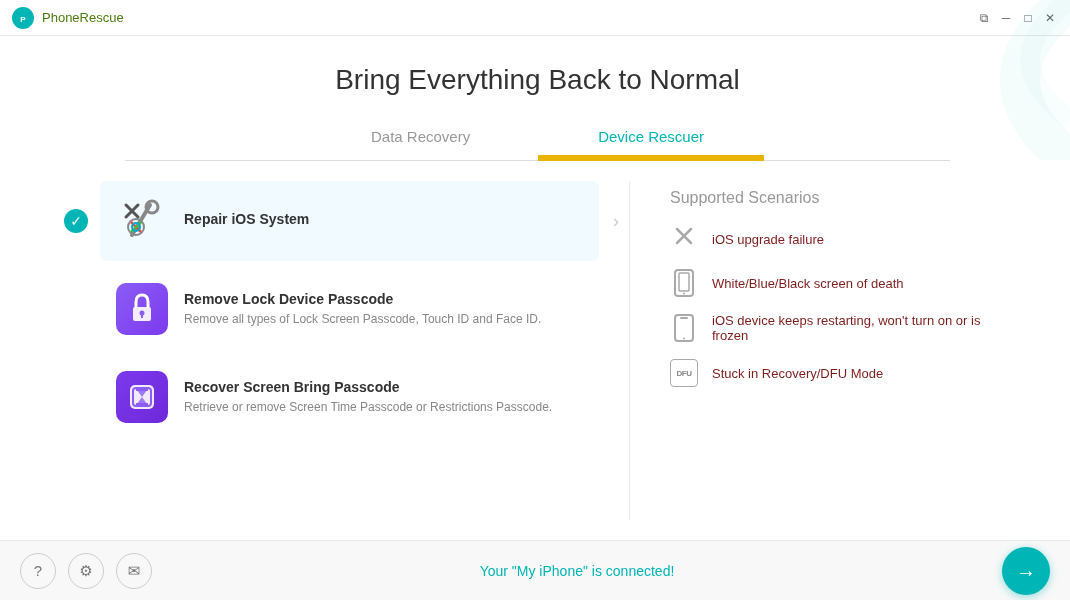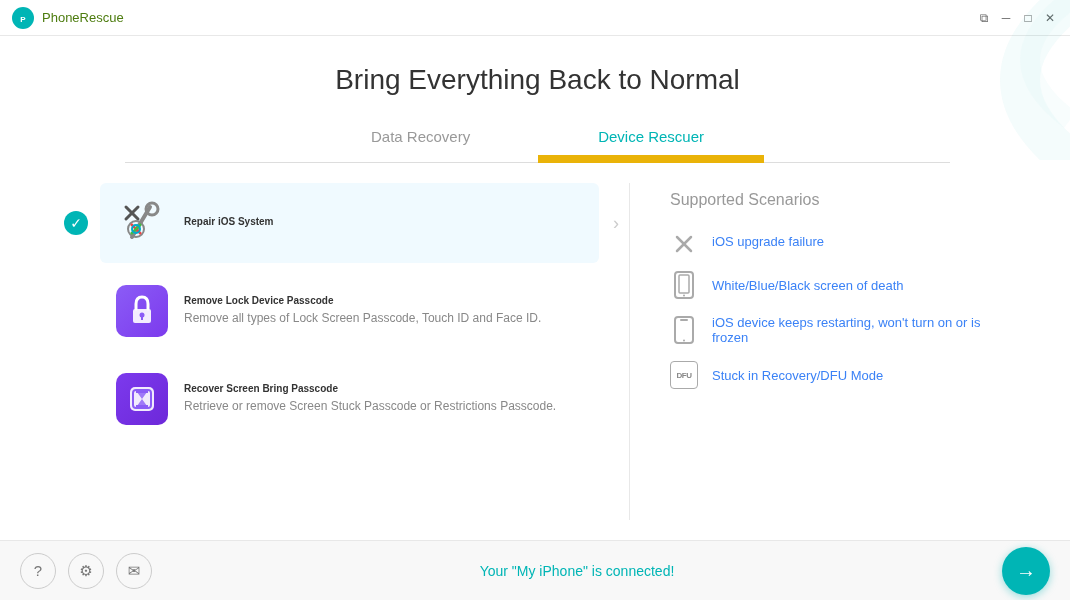--- a/index.html
+++ b/index.html
@@ -92,21 +92,21 @@
       padding: 10px 60px;
       font-size: 15px;
       cursor: pointer;
       color: #999;
       border-bottom: 2px solid transparent;
       margin-bottom: -1px;
       transition: color 0.2s;
     }
     .tab.active {
       color: #00b5b5;
-      border-bottom: 8px solid #eab308;
+      border-bottom: 6px solid #eab308;
     }
 
     
     .content {
       display: flex;
       flex: 1;
       padding: 20px 60px 20px 100px;
       gap: 0;
     }
 
@@ -163,21 +163,21 @@
     }
     .option-icon.lock-icon {
       background: linear-gradient(135deg, #8b5cf6, #7c3aed);
     }
     .option-icon.time-icon {
       background: linear-gradient(135deg, #7c3aed, #6d28d9);
     }
 
     .option-text { flex: 1; }
     .option-title {
-      font-size: 10px;
+      font-size: 14px;
       font-weight: 600;
       color: #333;
       margin-bottom: 4px;
     }
     .option-desc {
       font-size: 12px;
       color: #888;
       line-height: 1.4;
     }
 
@@ -205,28 +205,28 @@
     .scenario-item {
       display: flex;
       align-items: center;
       gap: 14px;
       margin-bottom: 16px;
     }
     .scenario-icon {
       width: 28px;
       height: 28px;
       display: flex;
-      align-items: flex-end;
+      align-items: flex-start;
       justify-content: center;
       flex-shrink: 0;
       color: #aaa;
     }
     .scenario-text {
       font-size: 13px;
-      color: #3b82f6;
+      color: #7f1d1d;
     }
 
     
     .bottom-bar {
       height: 60px;
       background: #f8f8f8;
       border-top: 1px solid #e8e8e8;
       display: flex;
       align-items: center;
       justify-content: space-between;
@@ -383,21 +383,21 @@
             <rect x="3" y="3" width="24" height="24" rx="5" fill="white" opacity="0.9"></rect>
             <rect x="6" y="6" width="18" height="18" rx="3" fill="none" stroke="#8b5cf6" stroke-width="2"></rect>
 
             <path d="M10,8 L20,8 L15,15 L20,22 L10,22 L15,15 Z" fill="#8b5cf6" opacity="0.8"></path>
             <line x1="9" y1="8" x2="21" y2="8" stroke="#8b5cf6" stroke-width="2"></line>
             <line x1="9" y1="22" x2="21" y2="22" stroke="#8b5cf6" stroke-width="2"></line>
           </svg>
         </div>
         <div class="option-text">
           <div class="option-title">Recover Screen Bring Passcode</div>
-          <div class="option-desc">Retrieve or remove Screen Stuck Passcode or Restrictions Passcode.</div>
+          <div class="option-desc">Retrieve or remove Screen Time Passcode or Restrictions Passcode.</div>
         </div>
       </div>
 
     </div>
 
     <div class="scenarios-panel">
       <div class="scenarios-title">Supported Scenarios</div>
 
       <div class="scenario-item">
         <div class="scenario-icon">

